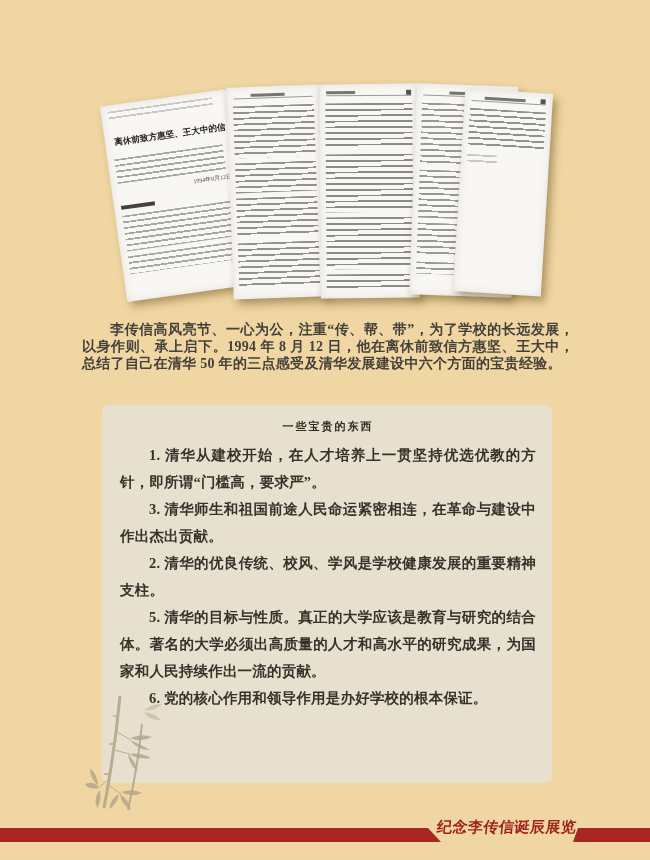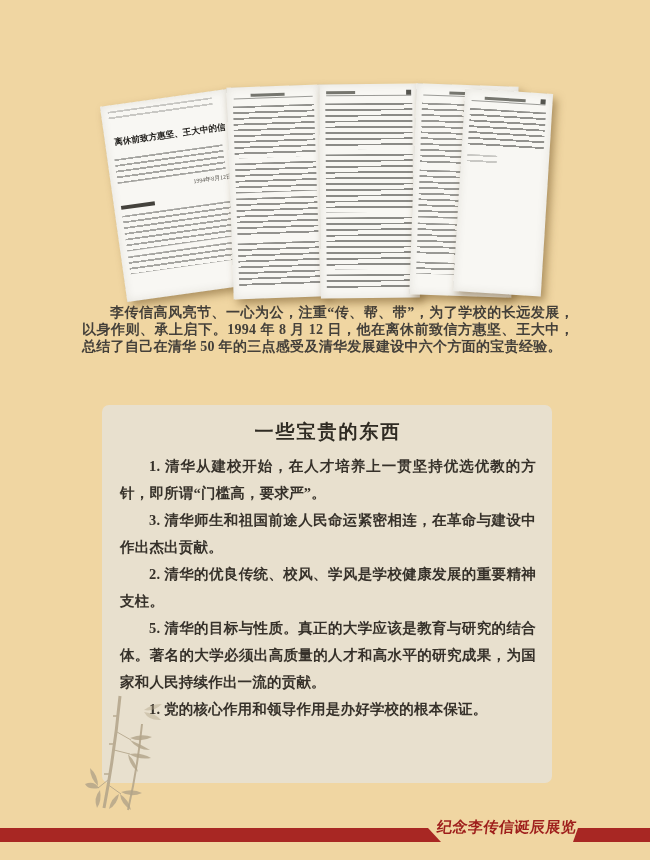--- a/index.html
+++ b/index.html
@@ -37,33 +37,33 @@
   .doc-head .pg{position:absolute;top:0;right:0;width:5px;height:5px;background:#55554f;}
   .d1-title{
     margin-top:16px;text-align:center;font-weight:bold;color:#1f1d1a;
     font-size:9px;white-space:nowrap;letter-spacing:0;transform:scale(.96);
   }
   .d1-date{font-size:7px;color:#55524c;text-align:right;margin-top:3px;transform:scale(.85);transform-origin:right;}
   .d1-heading{width:34px;height:3.5px;background:#44423c;margin-top:9px;}
 
   
   .caption{
-    position:absolute;left:82px;top:290px;width:492px;
+    position:absolute;left:82px;top:307px;width:492px;
     font-size:14px;line-height:17px;letter-spacing:.3px;
     color:#44403a;font-weight:bold;text-indent:2em;text-align:justify;
   }
 
   
   .panel{
     position:absolute;left:102px;top:405px;width:450px;height:378px;
     background:#e8e0ce;border-radius:7px;box-sizing:border-box;
     padding:14px 16px 0 18px;color:#36312a;
   }
   .panel-title{
-    text-align:center;font-size:19px;font-weight:bold;letter-spacing:2px;
+    text-align:center;font-size:11px;font-weight:bold;letter-spacing:2px;
     color:#2f2b23;margin:0 0 8px 0;
   }
   .panel p.item{
     margin:0;font-size:14.5px;line-height:27px;text-indent:2em;
     text-align:justify;font-weight:600;letter-spacing:.2px;
   }
   .panel .signature{
     margin:0;font-size:14px;line-height:29px;text-align:right;
     font-weight:600;padding-right:2px;
   }
@@ -143,21 +143,21 @@
   </div>
 
   <p class="caption">李传信高风亮节、一心为公，注重“传、帮、带”，为了学校的长远发展，以身作则、承上启下。1994 年 8 月 12 日，他在离休前致信方惠坚、王大中，总结了自己在清华 50 年的三点感受及清华发展建设中六个方面的宝贵经验。</p>
 
   <div class="panel">
     <h2 class="panel-title">一些宝贵的东西</h2>
     <p class="item">1. 清华从建校开始，在人才培养上一贯坚持优选优教的方针，即所谓“门槛高，要求严”。</p>
     <p class="item">3. 清华师生和祖国前途人民命运紧密相连，在革命与建设中作出杰出贡献。</p>
     <p class="item">2. 清华的优良传统、校风、学风是学校健康发展的重要精神支柱。</p>
     <p class="item">5. 清华的目标与性质。真正的大学应该是教育与研究的结合体。著名的大学必须出高质量的人才和高水平的研究成果，为国家和人民持续作出一流的贡献。</p>
-    <p class="item">1. 党的核心作用和领导作用是办好学校的根本保证。</p>
+    <p class="item">6. 党的核心作用和领导作用是办好学校的根本保证。</p>
   </div>
 
   <svg class="bamboo" viewBox="0 0 96 120" xmlns="http://www.w3.org/2000/svg">
     <g stroke="#b2a489" fill="none" opacity="0.85">
       <path d="M36 4 C33 36 28 74 20 116" stroke-width="3"></path>
       <path d="M58 32 C55 62 50 92 44 118" stroke-width="2"></path>
       <path d="M35 24 l-6 0 M31 52 l-6 0 M26 82 l-6 0" stroke-width="1.4"></path>
       <path d="M33 40 l14 8 M30 58 l16 4 M24 88 l-10 8 M23 92 l14 10" stroke-width="1"></path>
     </g>
     <g fill="#b2a489" opacity="0.8">

